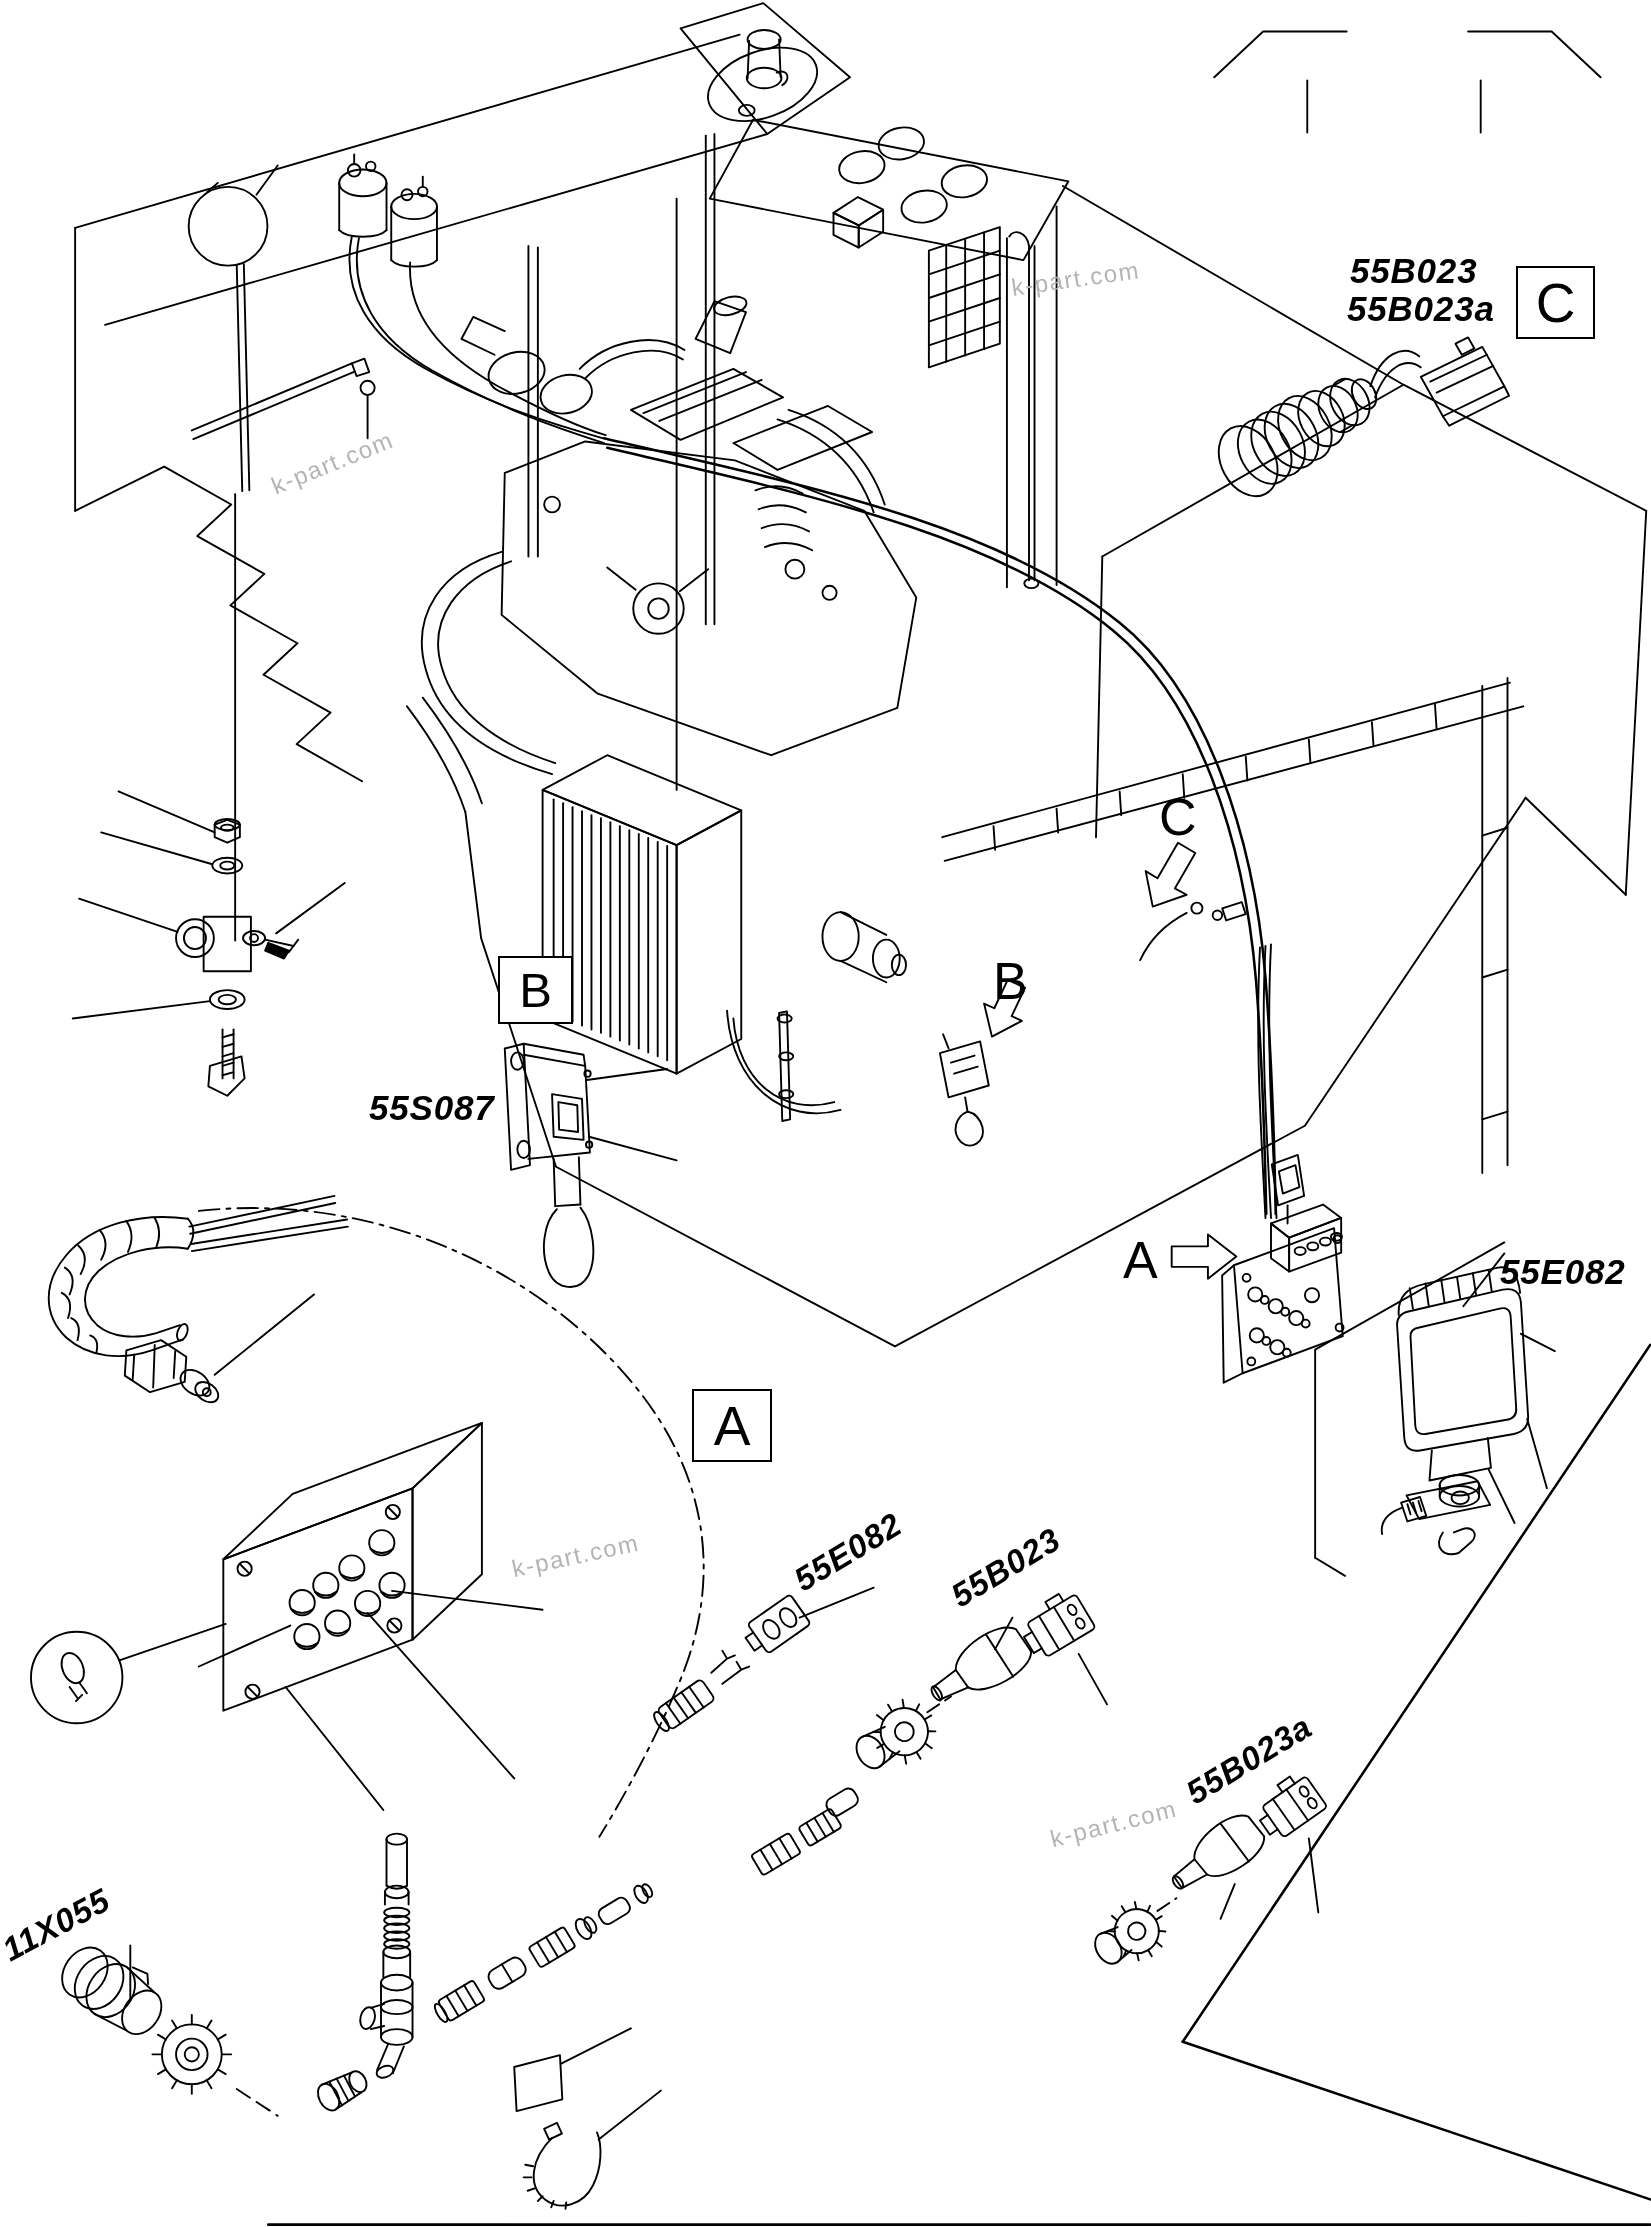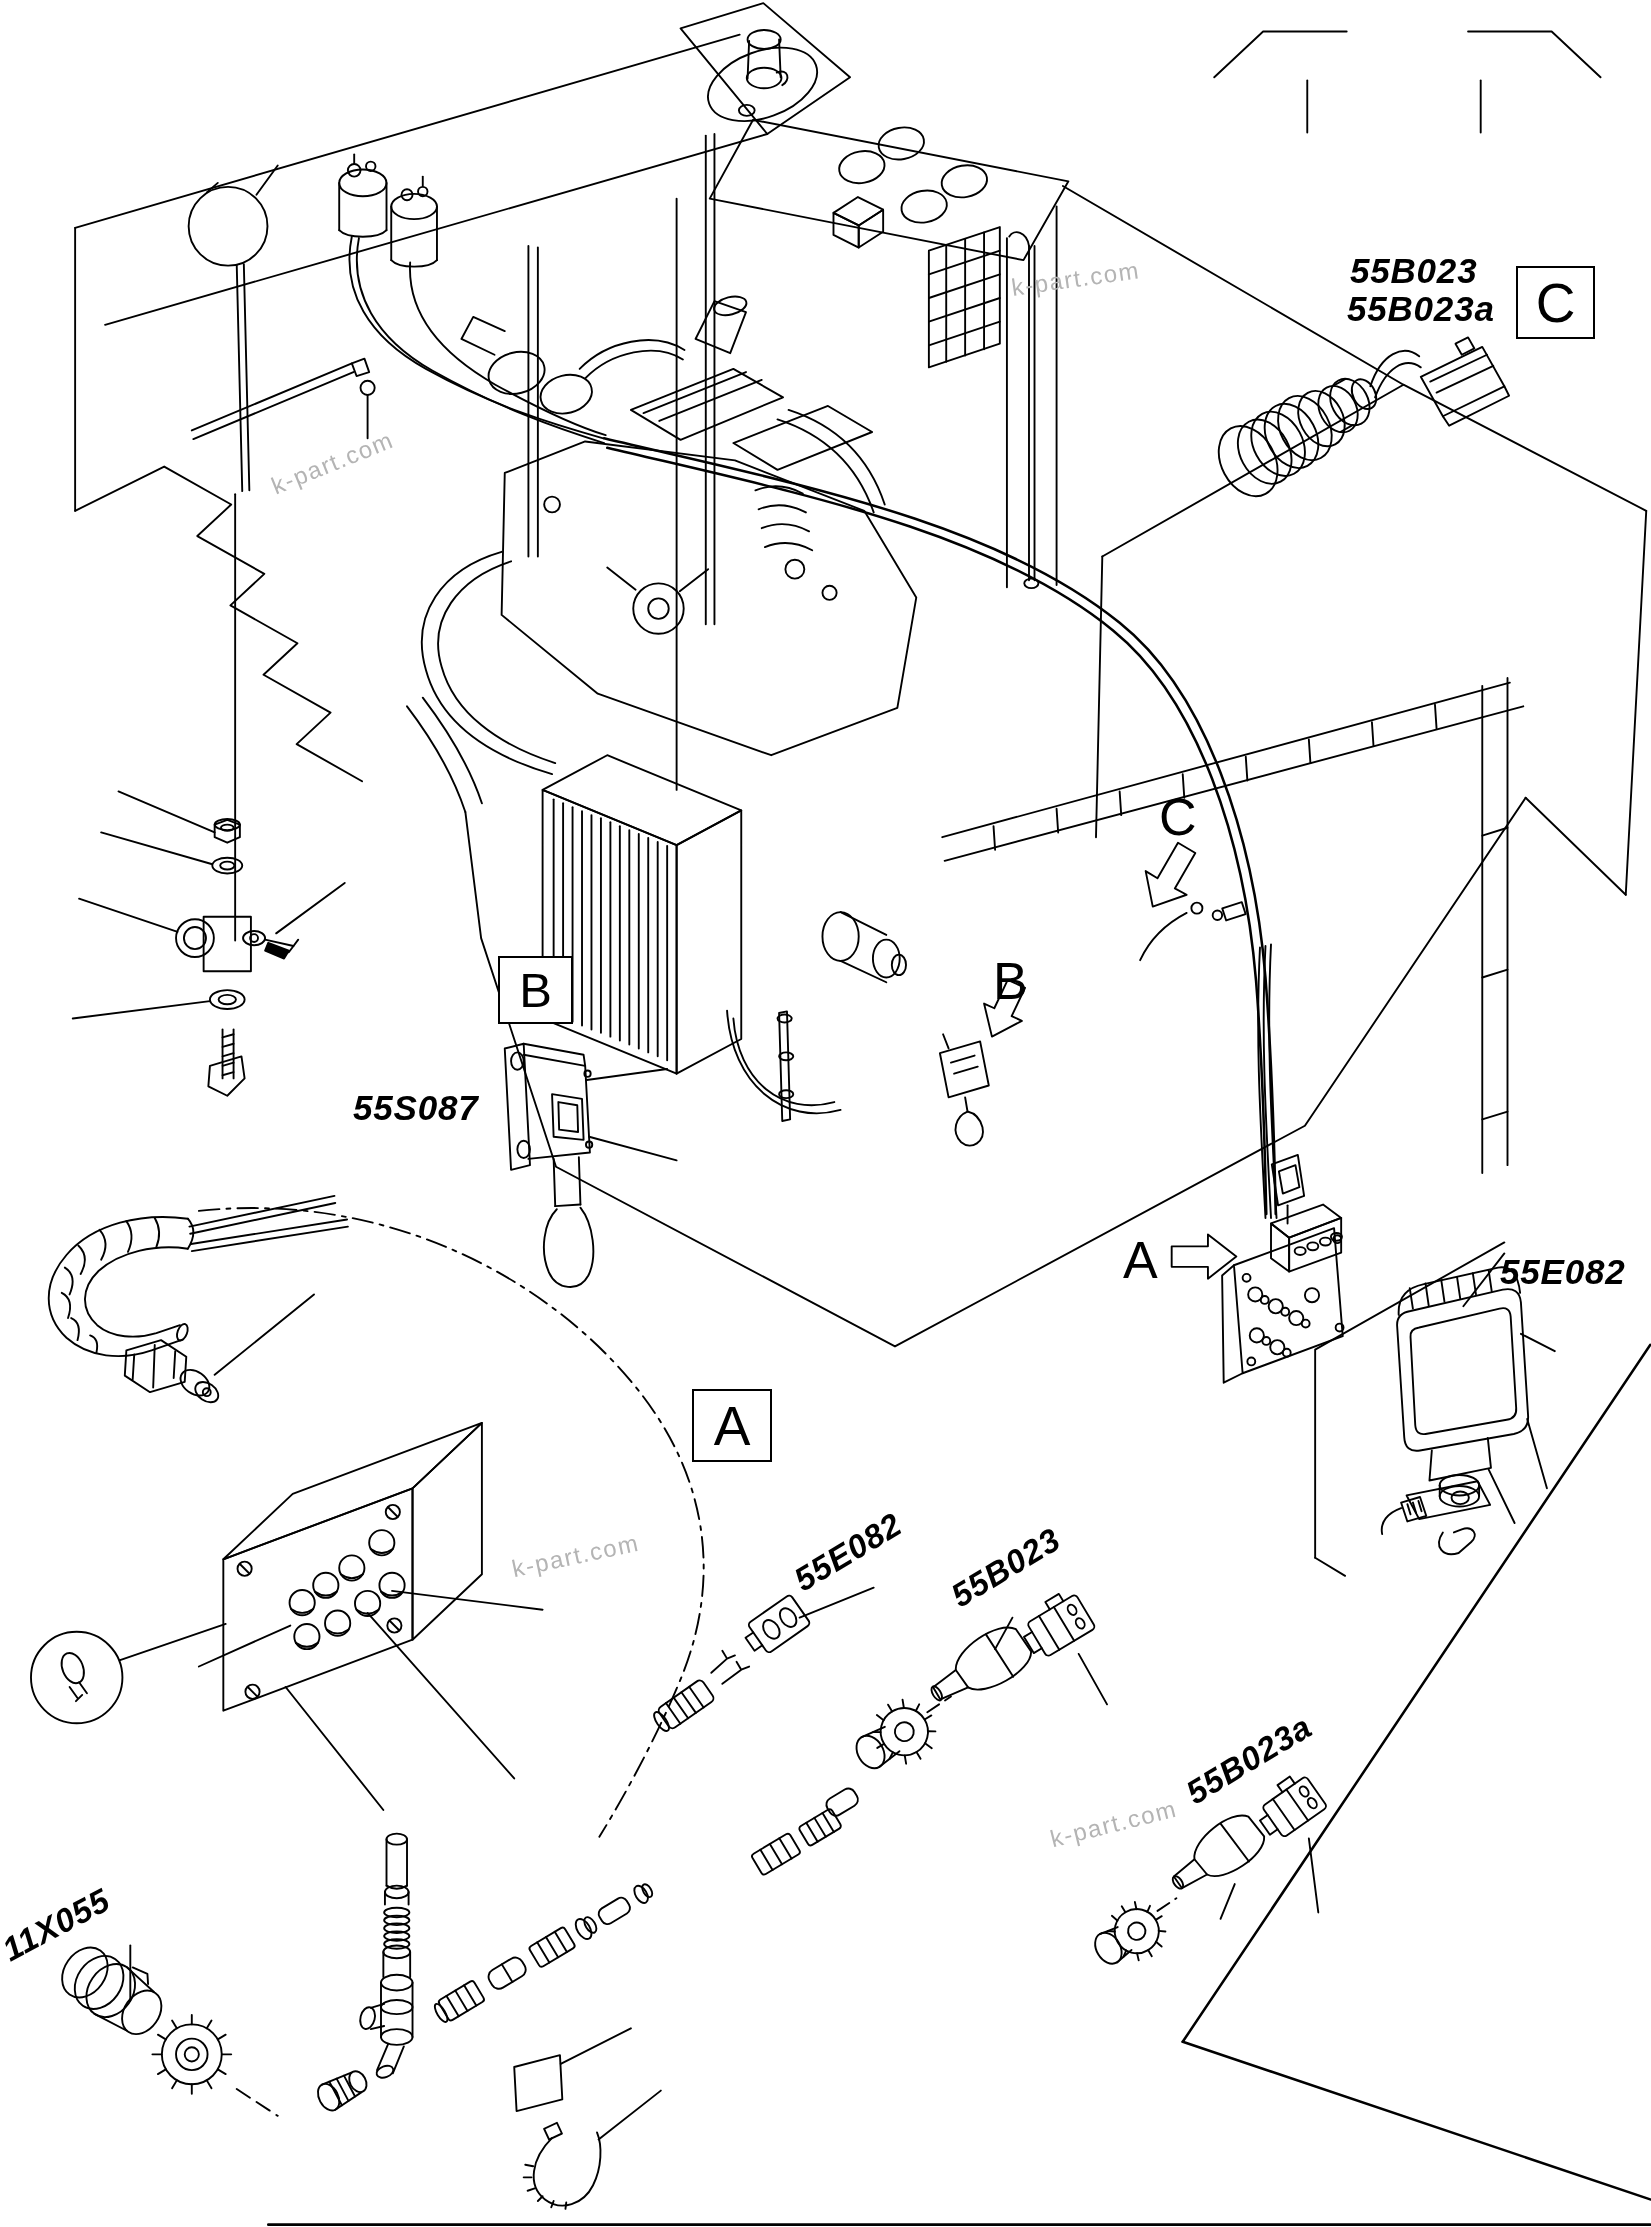--- a/index.html
+++ b/index.html
@@ -632,21 +632,21 @@
       <span>B</span>
     </div>
 <div class="letter-box" style="left:692px;top:1389px;width:76px;height:69px;">
       <span>A</span>
     </div>
 
 <div class="txt letter" style="left:1159px;top:787px;">C</div>
 <div class="txt letter" style="left:993px;top:951px;">B</div>
 <div class="txt letter" style="left:1123px;top:1230px;">A</div>
 
-<div class="txt lbl" style="left:353px;top:1088px;">55S087</div>
+<div class="txt lbl" style="left:369px;top:1088px;">55S087</div>
 <div class="txt lbl" style="left:1500px;top:1252px;">55E082</div>
 
 <div class="txt lbl-sm rot r31" style="left:807px;top:1561px;">55E082</div>
 <div class="txt lbl-sm rot r31" style="left:964px;top:1577px;">55B023</div>
 <div class="txt lbl-sm rot r31" style="left:1199px;top:1774px;">55B023a</div>
 <div class="txt lbl-sm rot r28" style="left:14px;top:1931px;">11X055</div>
 
 </div>
 
 

